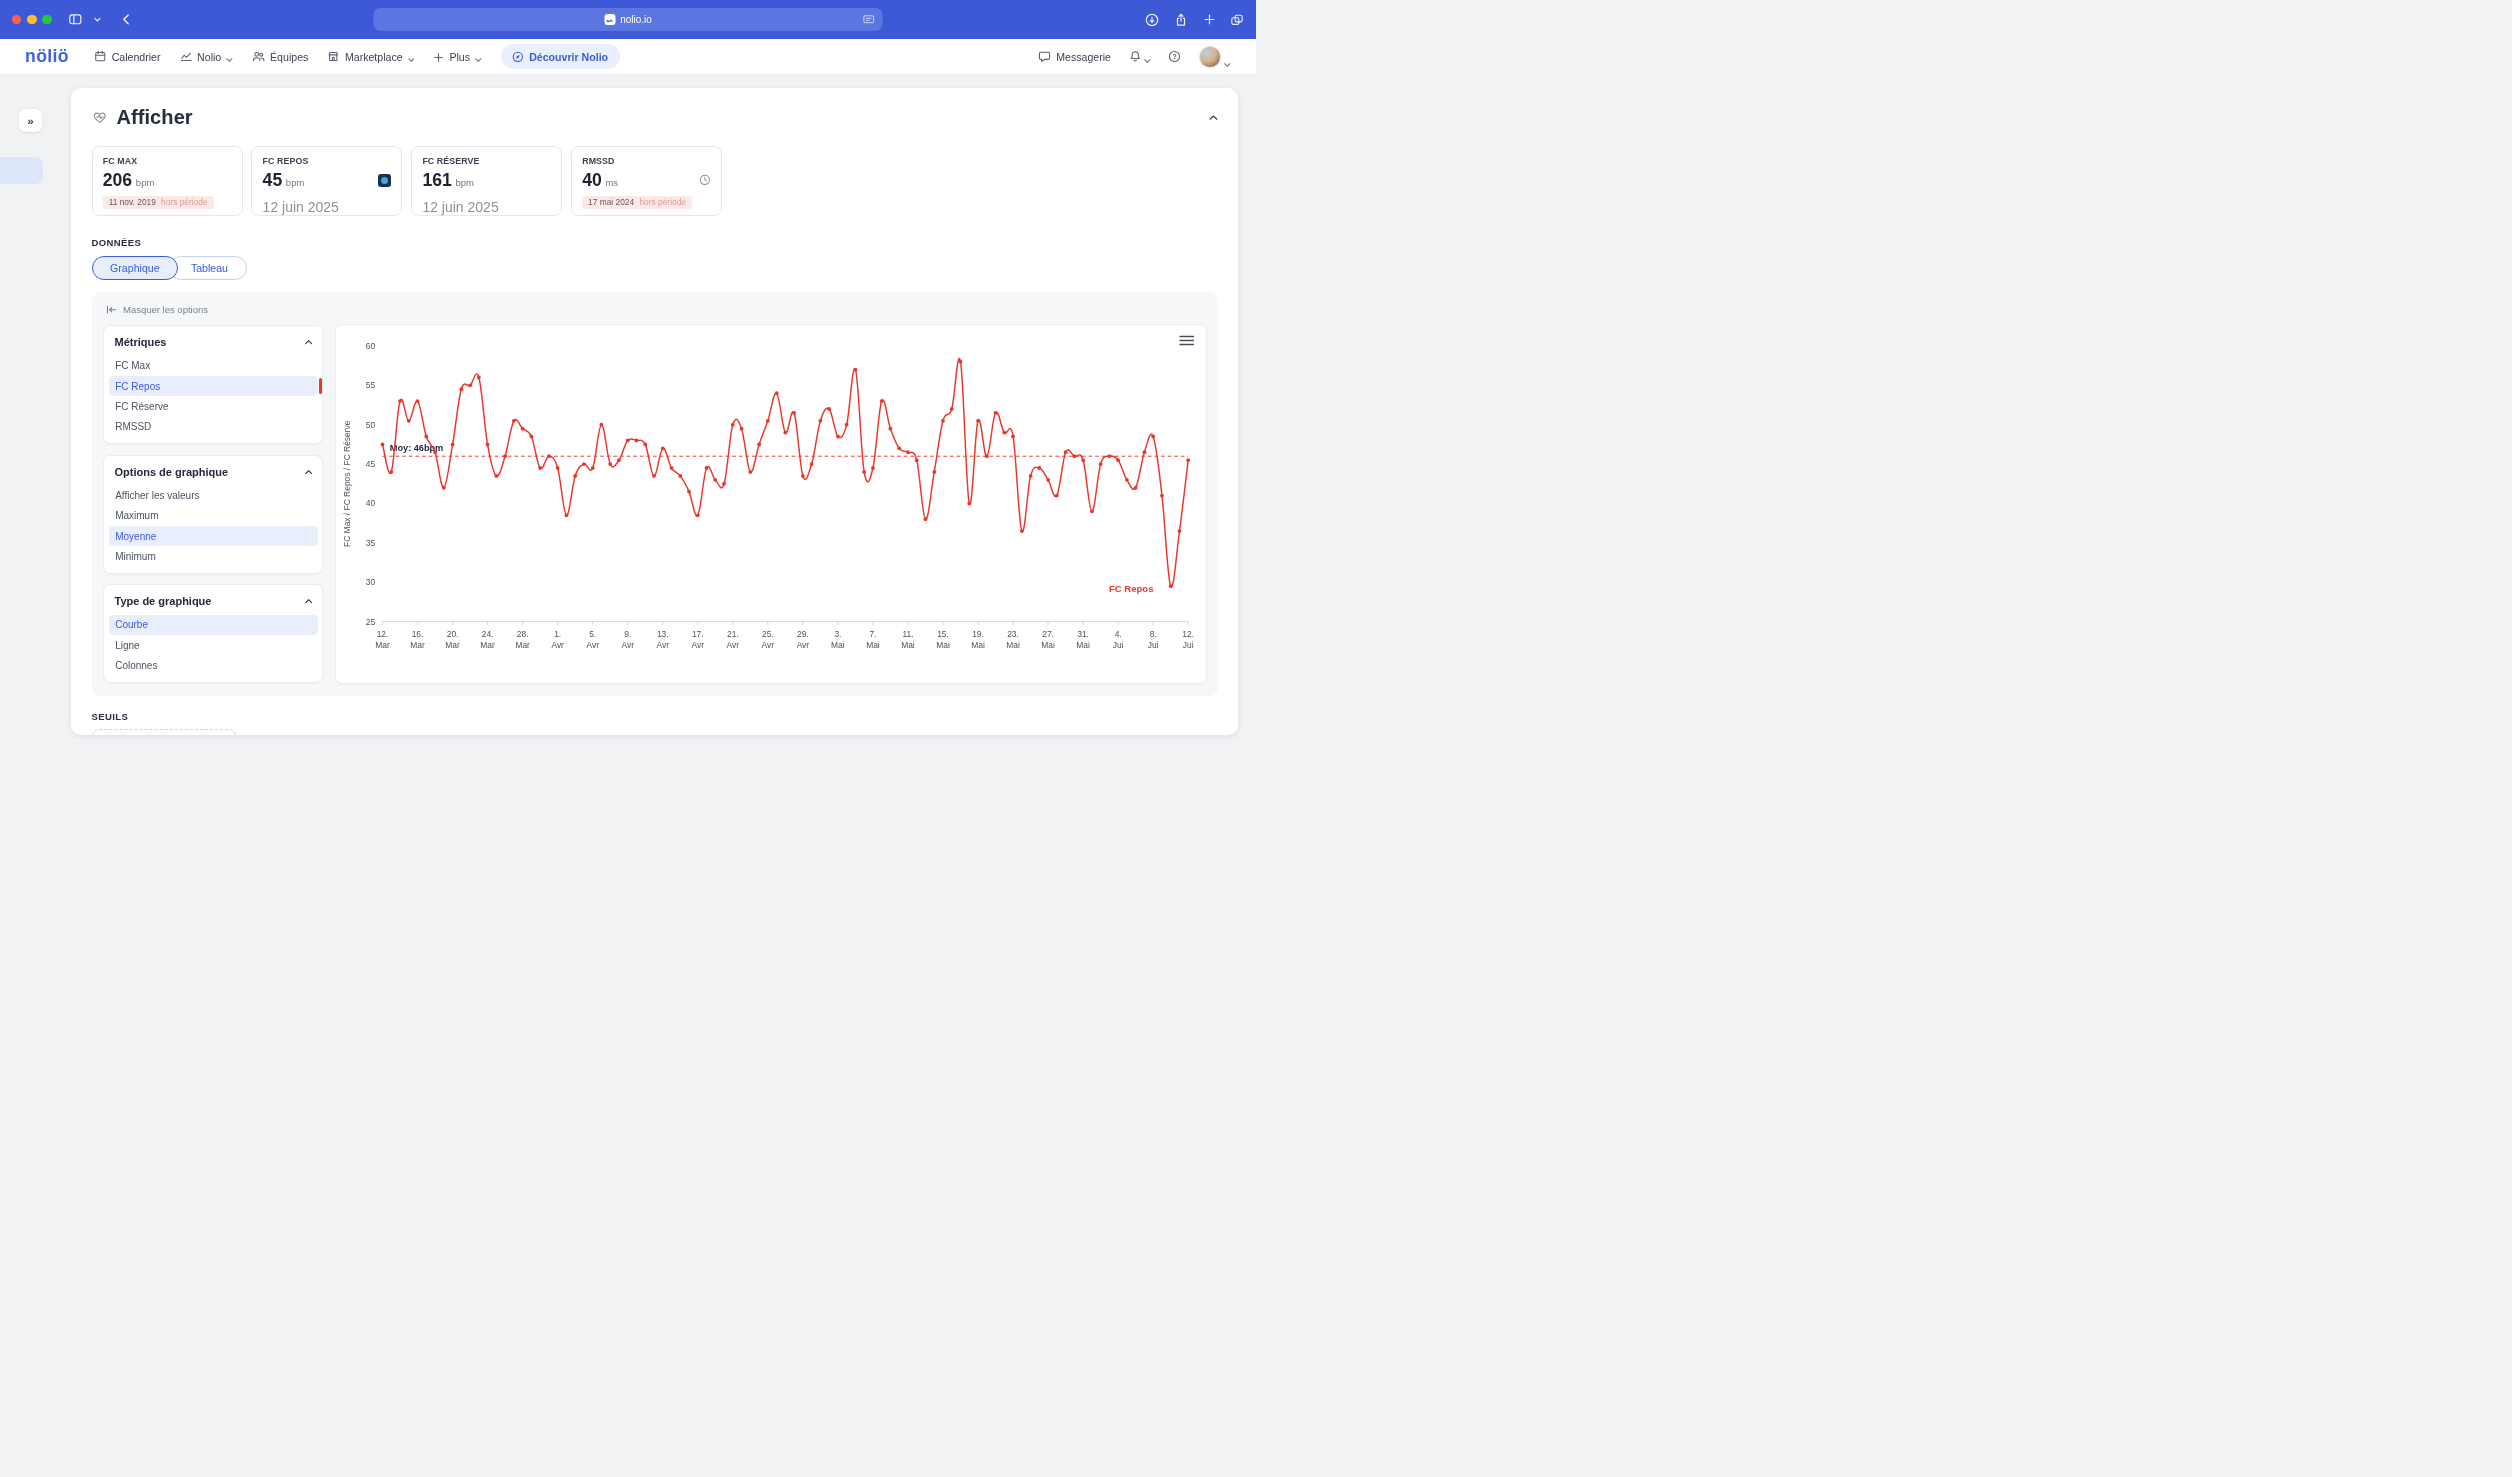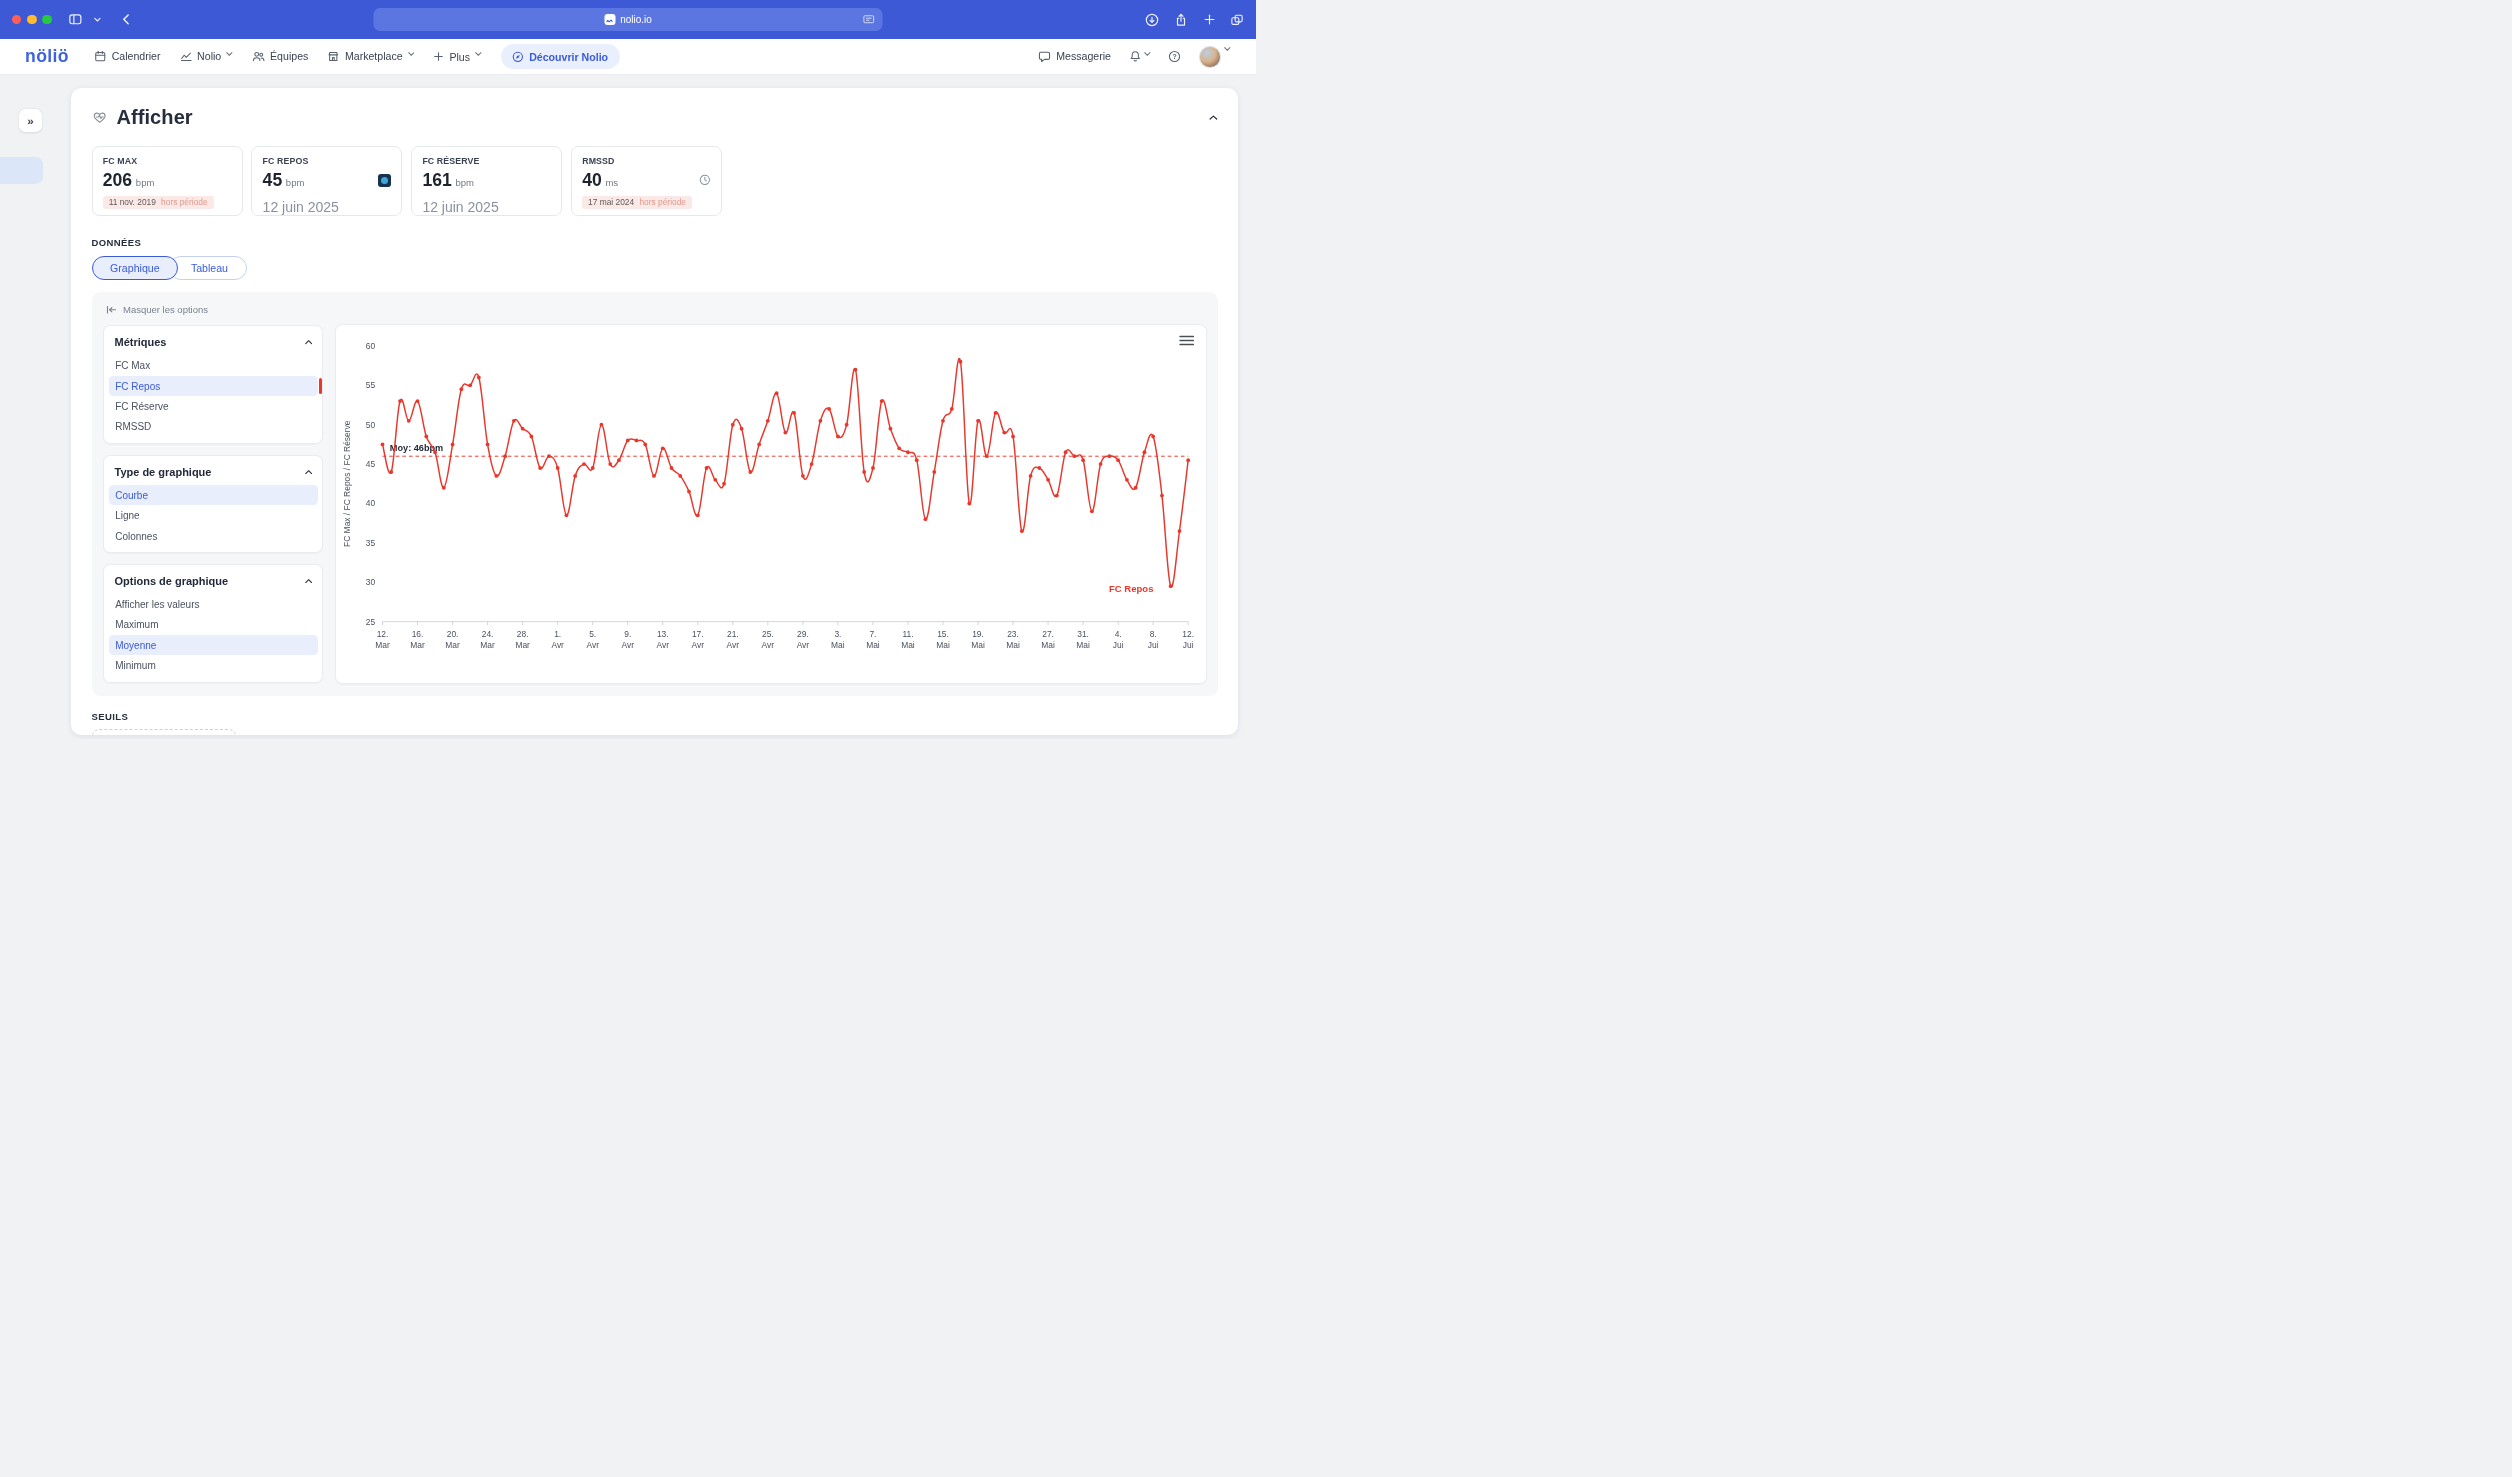--- a/index.html
+++ b/index.html
@@ -14,21 +14,21 @@
   .chrome-ic{color:rgba(255,255,255,.92);display:flex;align-items:center;justify-content:center}
   .chrome-left{display:flex;align-items:center;gap:10.3px;margin-left:16px}
   .url-pill{position:absolute;left:50%;top:8px;transform:translateX(-50%);width:509px;height:23px;background:#5b76e1;border-radius:6.6px;display:flex;align-items:center;justify-content:center;gap:5.1px;color:#fff;font-size:10px}
   .favicon{width:11px;height:11px;border-radius:2.9px;background:#fff;display:flex;align-items:center;justify-content:center}
   .reader-ic{position:absolute;right:7.3px;top:5.1px;opacity:.8}
   .chrome-right{margin-left:auto;display:flex;align-items:center;gap:14.7px}
 
   
   .navbar{height:36px;background:#fff;display:flex;align-items:center;padding:0 25px;border-bottom:0.7px solid #eceef1}
   .logo{font-size:17.6px;font-weight:800;color:#3f63e0;letter-spacing:0.4px;margin-right:25px}
-  .nav-item{display:flex;align-items:flex-start;gap:5.1px;color:#3c4254;font-size:10.6px;font-weight:500;margin-right:19px;cursor:pointer}
+  .nav-item{display:flex;align-items:flex-end;gap:5.1px;color:#3c4254;font-size:10.6px;font-weight:500;margin-right:19px;cursor:pointer}
   .nav-item .ic{color:#5a6170;display:flex}
   .caret{display:flex;margin-top:1.5px}
   .discover{background:#e9effc;color:#3b5bdb;border-radius:14px;padding:6.6px 11.7px;margin-right:0;font-weight:600}
   .discover .ic{color:#3b5bdb}
   .nav-right{margin-left:auto;display:flex;align-items:center;gap:17.6px}
   .avatar{width:22px;height:22px;border-radius:50%;border:0.7px solid #d9dde4;background:radial-gradient(circle at 35% 30%,#b9cfe4 0%,#d9b38f 45%,#6b5138 100%)}
 
   
   .page{position:relative;height:664px}
   .left-strip{position:absolute;left:0;top:0;width:71px;height:100%}
@@ -387,45 +387,45 @@
             <div class="opt-item sel">
               <span>FC Repos</span>
               <span class="red-bar"></span>
             </div>
             <div class="opt-item">FC Réserve</div>
             <div class="opt-item">RMSSD</div>
           </div>
 
           <div class="opt-card">
             <div class="opt-head">
-              <span>Type de graphique</span>
-              <span class="pcaret">
-                  <svg width="7.3" height="4.4" viewBox="0 0 10 6" fill="none" stroke="currentColor" stroke-width="1.5" stroke-linecap="round" stroke-linejoin="round">
-                    <path d="M1 5l4-4 4 4"></path>
-                  </svg>
-                </span>
-            </div>
-            <div class="opt-item sel">Courbe</div>
-            <div class="opt-item">Ligne</div>
-            <div class="opt-item">Colonnes</div>
-          </div>
-
-          <div class="opt-card">
-            <div class="opt-head">
               <span>Options de graphique</span>
               <span class="pcaret">
                   <svg width="7.3" height="4.4" viewBox="0 0 10 6" fill="none" stroke="currentColor" stroke-width="1.5" stroke-linecap="round" stroke-linejoin="round">
                     <path d="M1 5l4-4 4 4"></path>
                   </svg>
                 </span>
             </div>
             <div class="opt-item">Afficher les valeurs</div>
             <div class="opt-item">Maximum</div>
             <div class="opt-item sel">Moyenne</div>
             <div class="opt-item">Minimum</div>
+          </div>
+
+          <div class="opt-card">
+            <div class="opt-head">
+              <span>Type de graphique</span>
+              <span class="pcaret">
+                  <svg width="7.3" height="4.4" viewBox="0 0 10 6" fill="none" stroke="currentColor" stroke-width="1.5" stroke-linecap="round" stroke-linejoin="round">
+                    <path d="M1 5l4-4 4 4"></path>
+                  </svg>
+                </span>
+            </div>
+            <div class="opt-item sel">Courbe</div>
+            <div class="opt-item">Ligne</div>
+            <div class="opt-item">Colonnes</div>
           </div>
         </div>
 
         <div class="chart-card">
           <span class="chart-menu">
             <svg width="15.4" height="11" viewBox="0 0 21 15" fill="none" stroke="#4a4f58" stroke-width="2.2" stroke-linecap="round">
                 <line x1="1.5" y1="2" x2="19.5" y2="2"></line>
                 <line x1="1.5" y1="7.5" x2="19.5" y2="7.5"></line>
                 <line x1="1.5" y1="13" x2="19.5" y2="13"></line>
               </svg>

